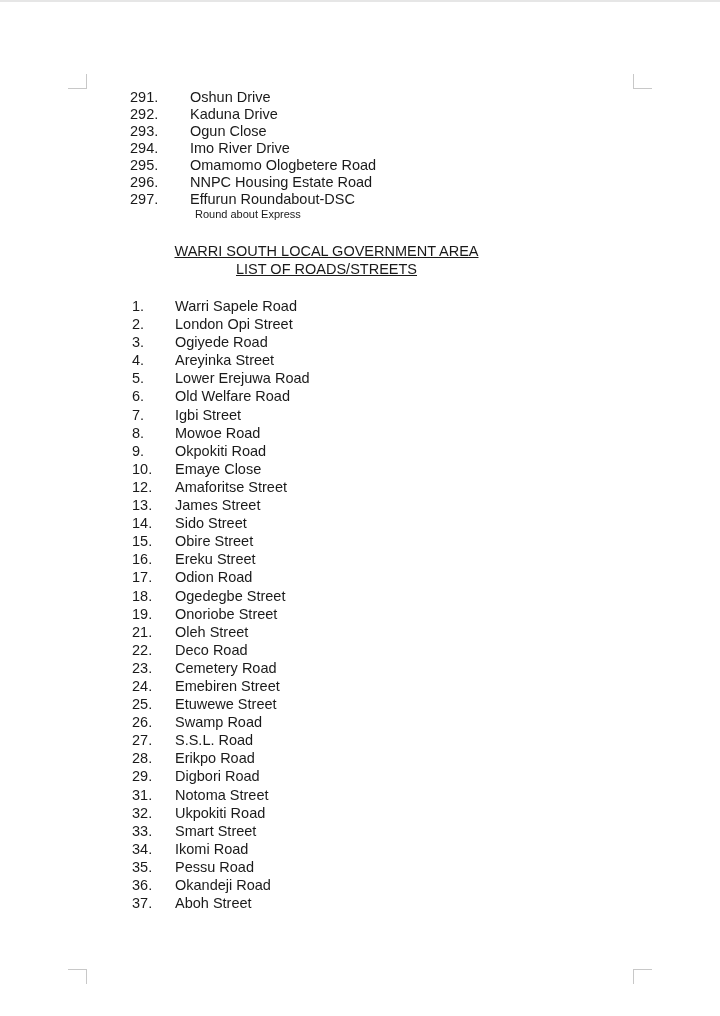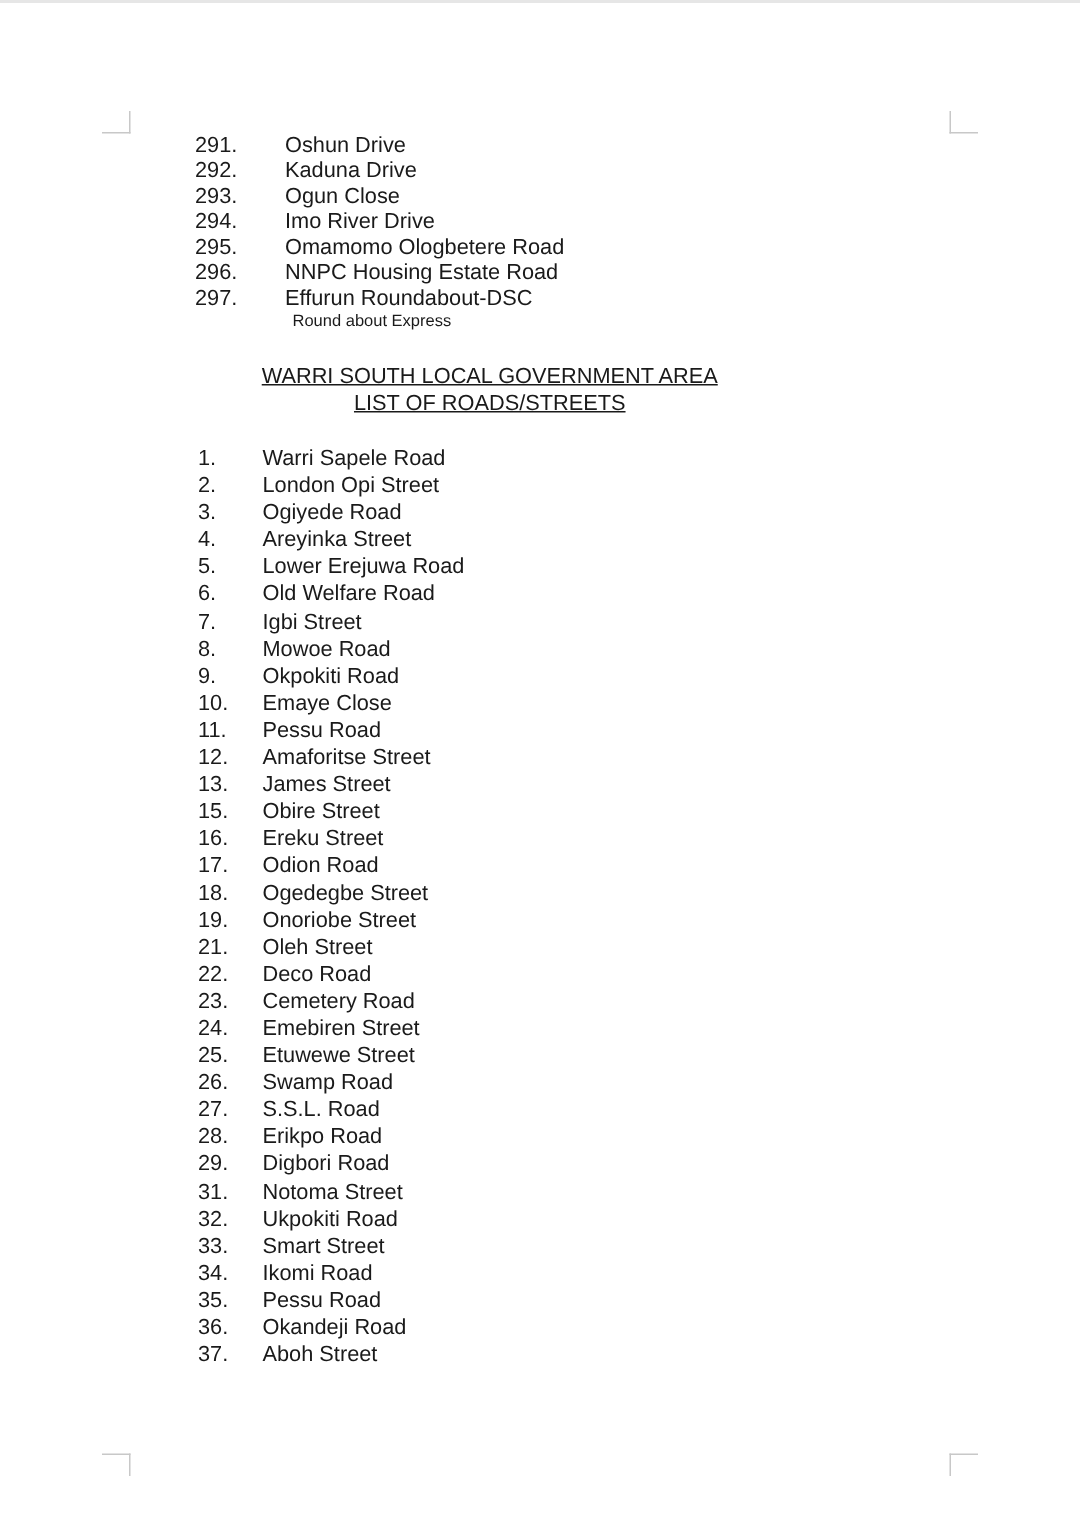--- a/index.html
+++ b/index.html
@@ -106,32 +106,32 @@
     </div>
     <div class="row">
       <span class="num">9.</span>
       <span>Okpokiti Road</span>
     </div>
     <div class="row">
       <span class="num">10.</span>
       <span>Emaye Close</span>
     </div>
     <div class="row">
-      <span class="num">11.</span>
-      <span>Pessu Road</span>
-    </div>
-    <div class="row">
       <span class="num">12.</span>
       <span>Amaforitse Street</span>
     </div>
     <div class="row">
       <span class="num">13.</span>
       <span>James Street</span>
     </div>
     <div class="row">
+      <span class="num">14.</span>
+      <span>Sido Street</span>
+    </div>
+    <div class="row">
       <span class="num">15.</span>
       <span>Obire Street</span>
     </div>
     <div class="row">
       <span class="num">16.</span>
       <span>Ereku Street</span>
     </div>
     <div class="row">
       <span class="num">17.</span>
       <span>Odion Road</span>

